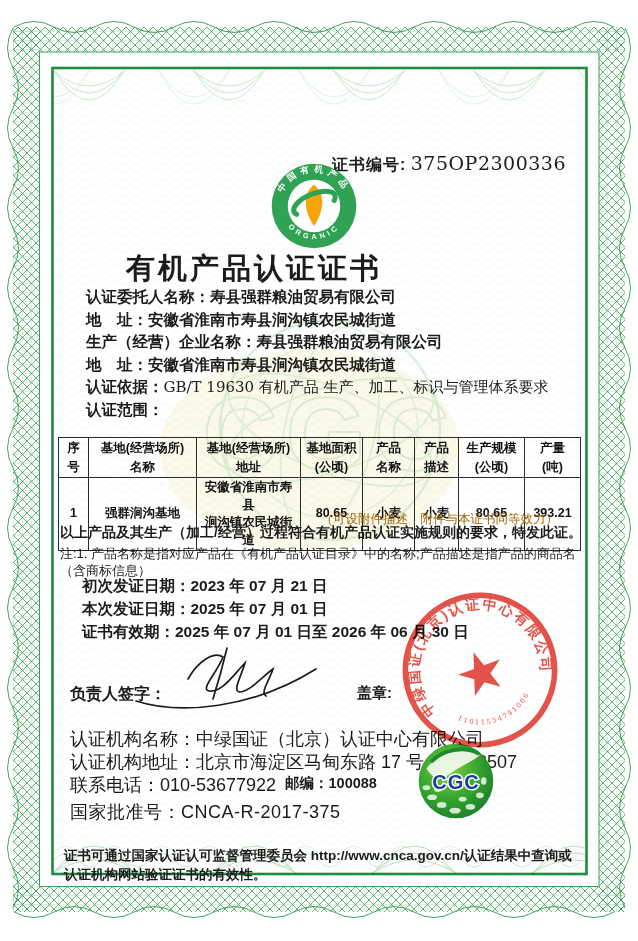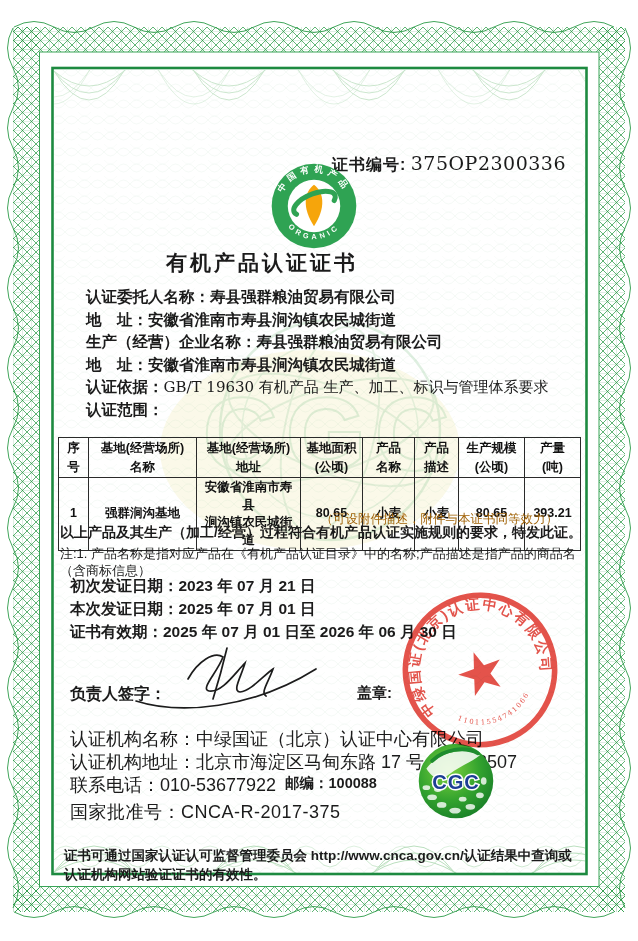--- a/index.html
+++ b/index.html
@@ -7,41 +7,41 @@
   .page { position:relative; width:638px; height:941px; overflow:hidden; background:#fff; }
   .abs { position:absolute; }
   .bg-svg { position:absolute; left:0; top:0; z-index:0; }
 
   .cert-no { top:152px; right:72px; z-index:3; white-space:nowrap; }
   .cert-no .lbl { font-weight:bold; font-size:16px; letter-spacing:1px; }
   .cert-no .num { font-family:"DejaVu Serif",serif; font-size:19px; letter-spacing:0.5px; }
 
   .logo-box { left:268px; top:160px; width:92px; height:92px; z-index:3; }
 
-  .title { left:0; top:249px; width:508px; text-align:center; font-size:21px; font-weight:900;
-           letter-spacing:3px; z-index:3;padding-left:8px; }
+  .title { left:0; top:249px; width:508px; text-align:center; font-size:29px; font-weight:900;
+           letter-spacing:3px; z-index:3; }
 
   .fields { left:86px; top:286px; width:505px; z-index:3; }
   .fline { font-size:15.5px; font-weight:bold; line-height:22.6px; white-space:nowrap; }
   .kai { font-family:"DejaVu Serif",serif; font-weight:500; font-size:15px; }
 
   .scope-table { left:58px; top:437px; z-index:3; }
   table { border-collapse:collapse; table-layout:fixed; width:522px; text-align:center;
           font-size:12.5px; color:#111; background:transparent; }
   th,td { border:1.4px solid #2a2a2a; padding:1px 2px; overflow:hidden; }
   th { font-weight:bold; height:37px; line-height:1.45; }
   td { font-weight:600; height:40px; line-height:1.4; }
 
   .att-note { top:511px; right:80px; font-family:"DejaVu Serif",serif; font-size:12.5px;
               color:#a16207; z-index:3; white-space:nowrap; }
   .statement { left:60px; top:524px; font-size:14px; font-weight:bold; z-index:3; white-space:nowrap; }
   .footnote { left:60px; top:545px; width:520px; font-size:13px; line-height:17px; z-index:3; }
 
   .dates { left:70px; top:574px; z-index:3; }
-  .dline { font-size:15.5px; font-weight:bold; line-height:23px; white-space:nowrap; }
+  .dline { font-size:15.5px; font-weight:bold; line-height:23px; white-space:nowrap;margin-left:12px; }
   .dline .dval { font-weight:600; }
 
   .sign-label { left:70px; top:684px; font-size:16px; font-weight:bold; z-index:3; }
   .sig-box { left:130px; top:643px; width:195px; height:78px; z-index:3; }
   .seal-label { left:357px; top:684px; font-size:15px; font-weight:bold; z-index:3; }
 
   .agency { left:70px; top:728px; z-index:3; }
   .aline { font-size:18px; font-weight:normal; line-height:23px; white-space:nowrap; }
   .aline.gap { margin-top:4px; }
   .postcode { position:absolute; left:215px; top:46px; font-size:14.5px; font-weight:bold; white-space:nowrap; }

